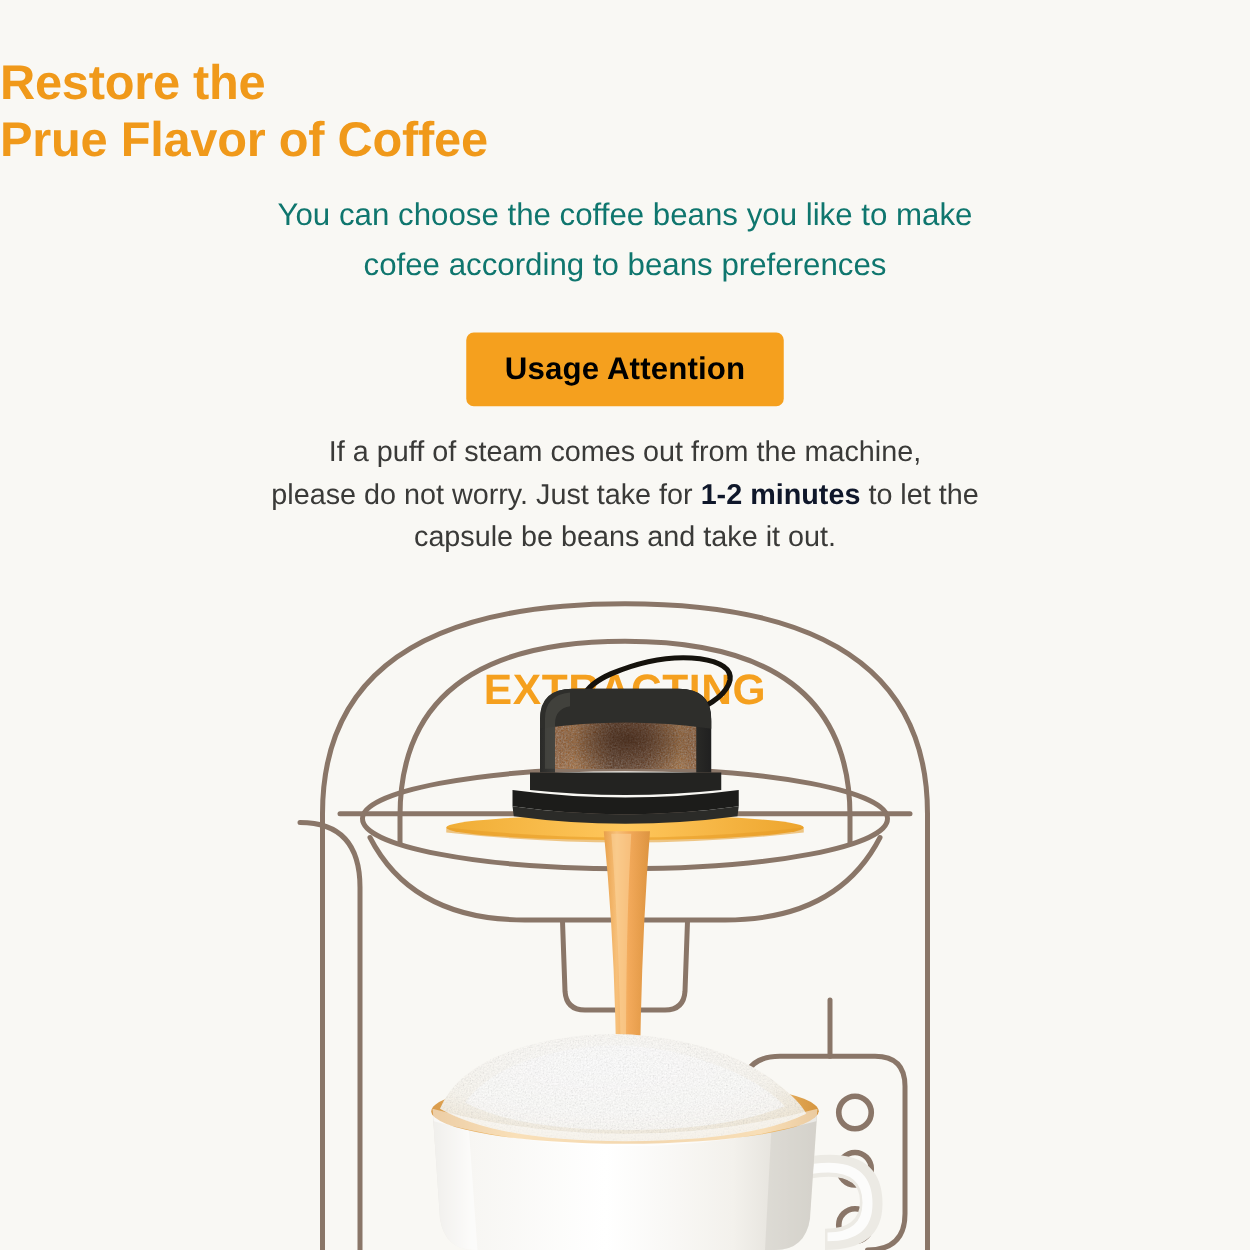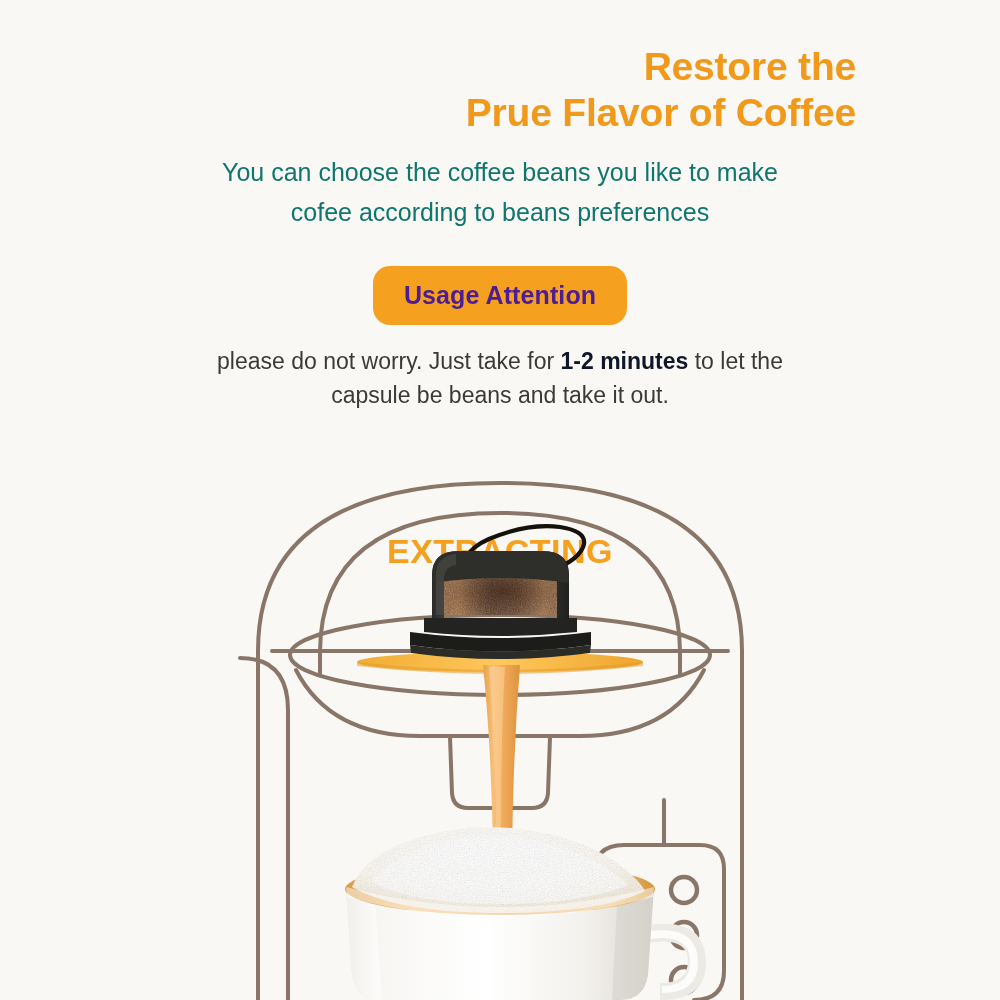--- a/index.html
+++ b/index.html
@@ -11,44 +11,44 @@
   }
   #page {
     position:relative;
     width:1000px; height:1000px;
     background:#f9f8f4;
   }
 
   
   .headline {
     position:absolute; left:0; top:44px; width:856px;
-    text-align:right;
+    text-align:left;
     font-size:39px; font-weight:700; line-height:46px;
     letter-spacing:-0.2px;
     color:#f0991a;
   }
   .headline .hl-line { display:block; }
 
   .subcopy {
     position:absolute; left:150px; top:152px; width:700px;
     text-align:center;
     font-size:25px; font-weight:400; line-height:40px;
     color:#0f766e;
   }
   .subcopy .sc-line { display:block; }
 
   .cta-wrap {
     position:absolute; left:0; top:266px; width:1000px;
     display:flex; justify-content:center;
   }
   .cta-button {
     background:#f5a01e;
-    color:#4c1d95;
+    color:#000000;
     border:none;
-    border-radius:17px;
+    border-radius:6px;
     padding:0 28px;
     height:59px; min-width:254px;
     font-family:"Liberation Sans", sans-serif;
     font-size:25px; font-weight:700;
     letter-spacing:0.1px;
     cursor:pointer;
     display:flex; align-items:center; justify-content:center;
   }
 
   .notice {
@@ -79,20 +79,21 @@
   <div class="subcopy">
     <span class="sc-line">You can choose the coffee beans you like to make</span>
     <span class="sc-line">cofee according to beans preferences</span>
   </div>
 
   <div class="cta-wrap">
     <button class="cta-button">Usage Attention</button>
   </div>
 
   <div class="notice">
+    <span class="nt-line">If a puff of steam comes out from the machine,</span>
     <span class="nt-line"><span>please do not worry. Just take for </span><span class="hi">1-2 minutes</span><span> to let the</span></span>
     <span class="nt-line">capsule be beans and take it out.</span>
   </div>
 
   <svg id="illus" viewBox="0 0 1000 545">
     <defs>
 
       <linearGradient id="gShell" x1="0" y1="0" x2="1" y2="0">
         <stop offset="0" stop-color="#2a2a28"></stop>
         <stop offset="0.10" stop-color="#3d3d3a"></stop>

